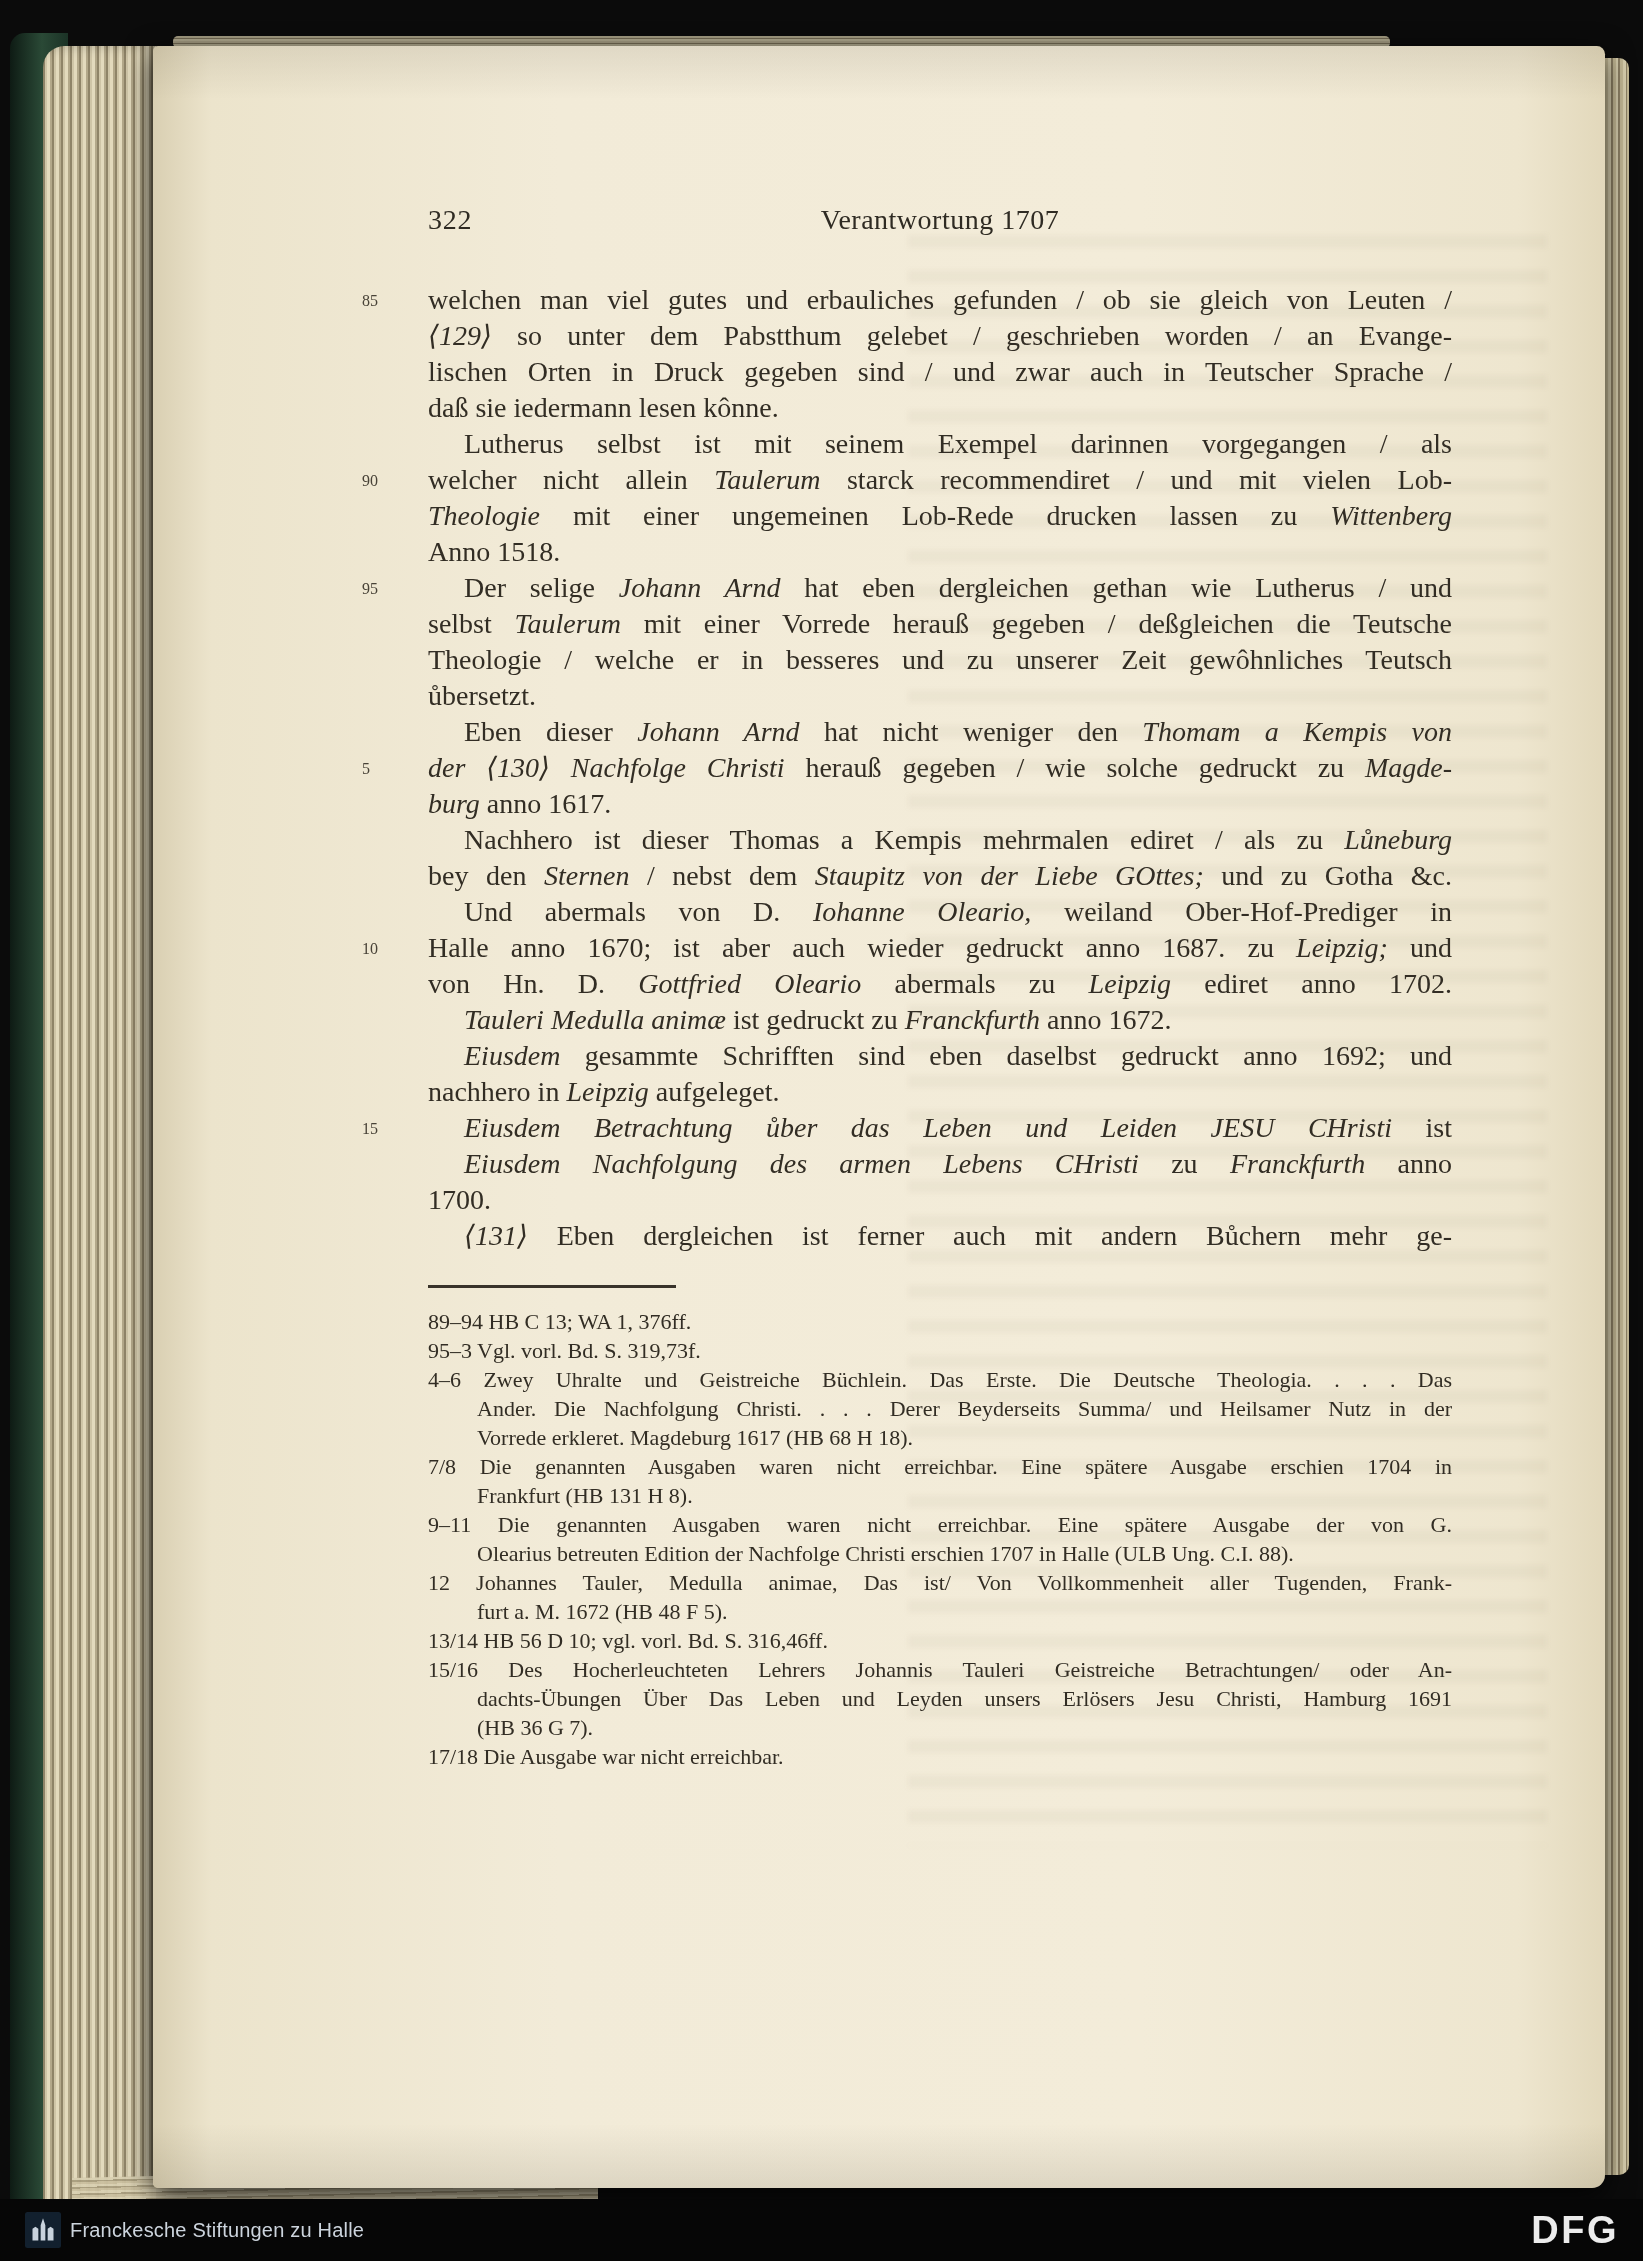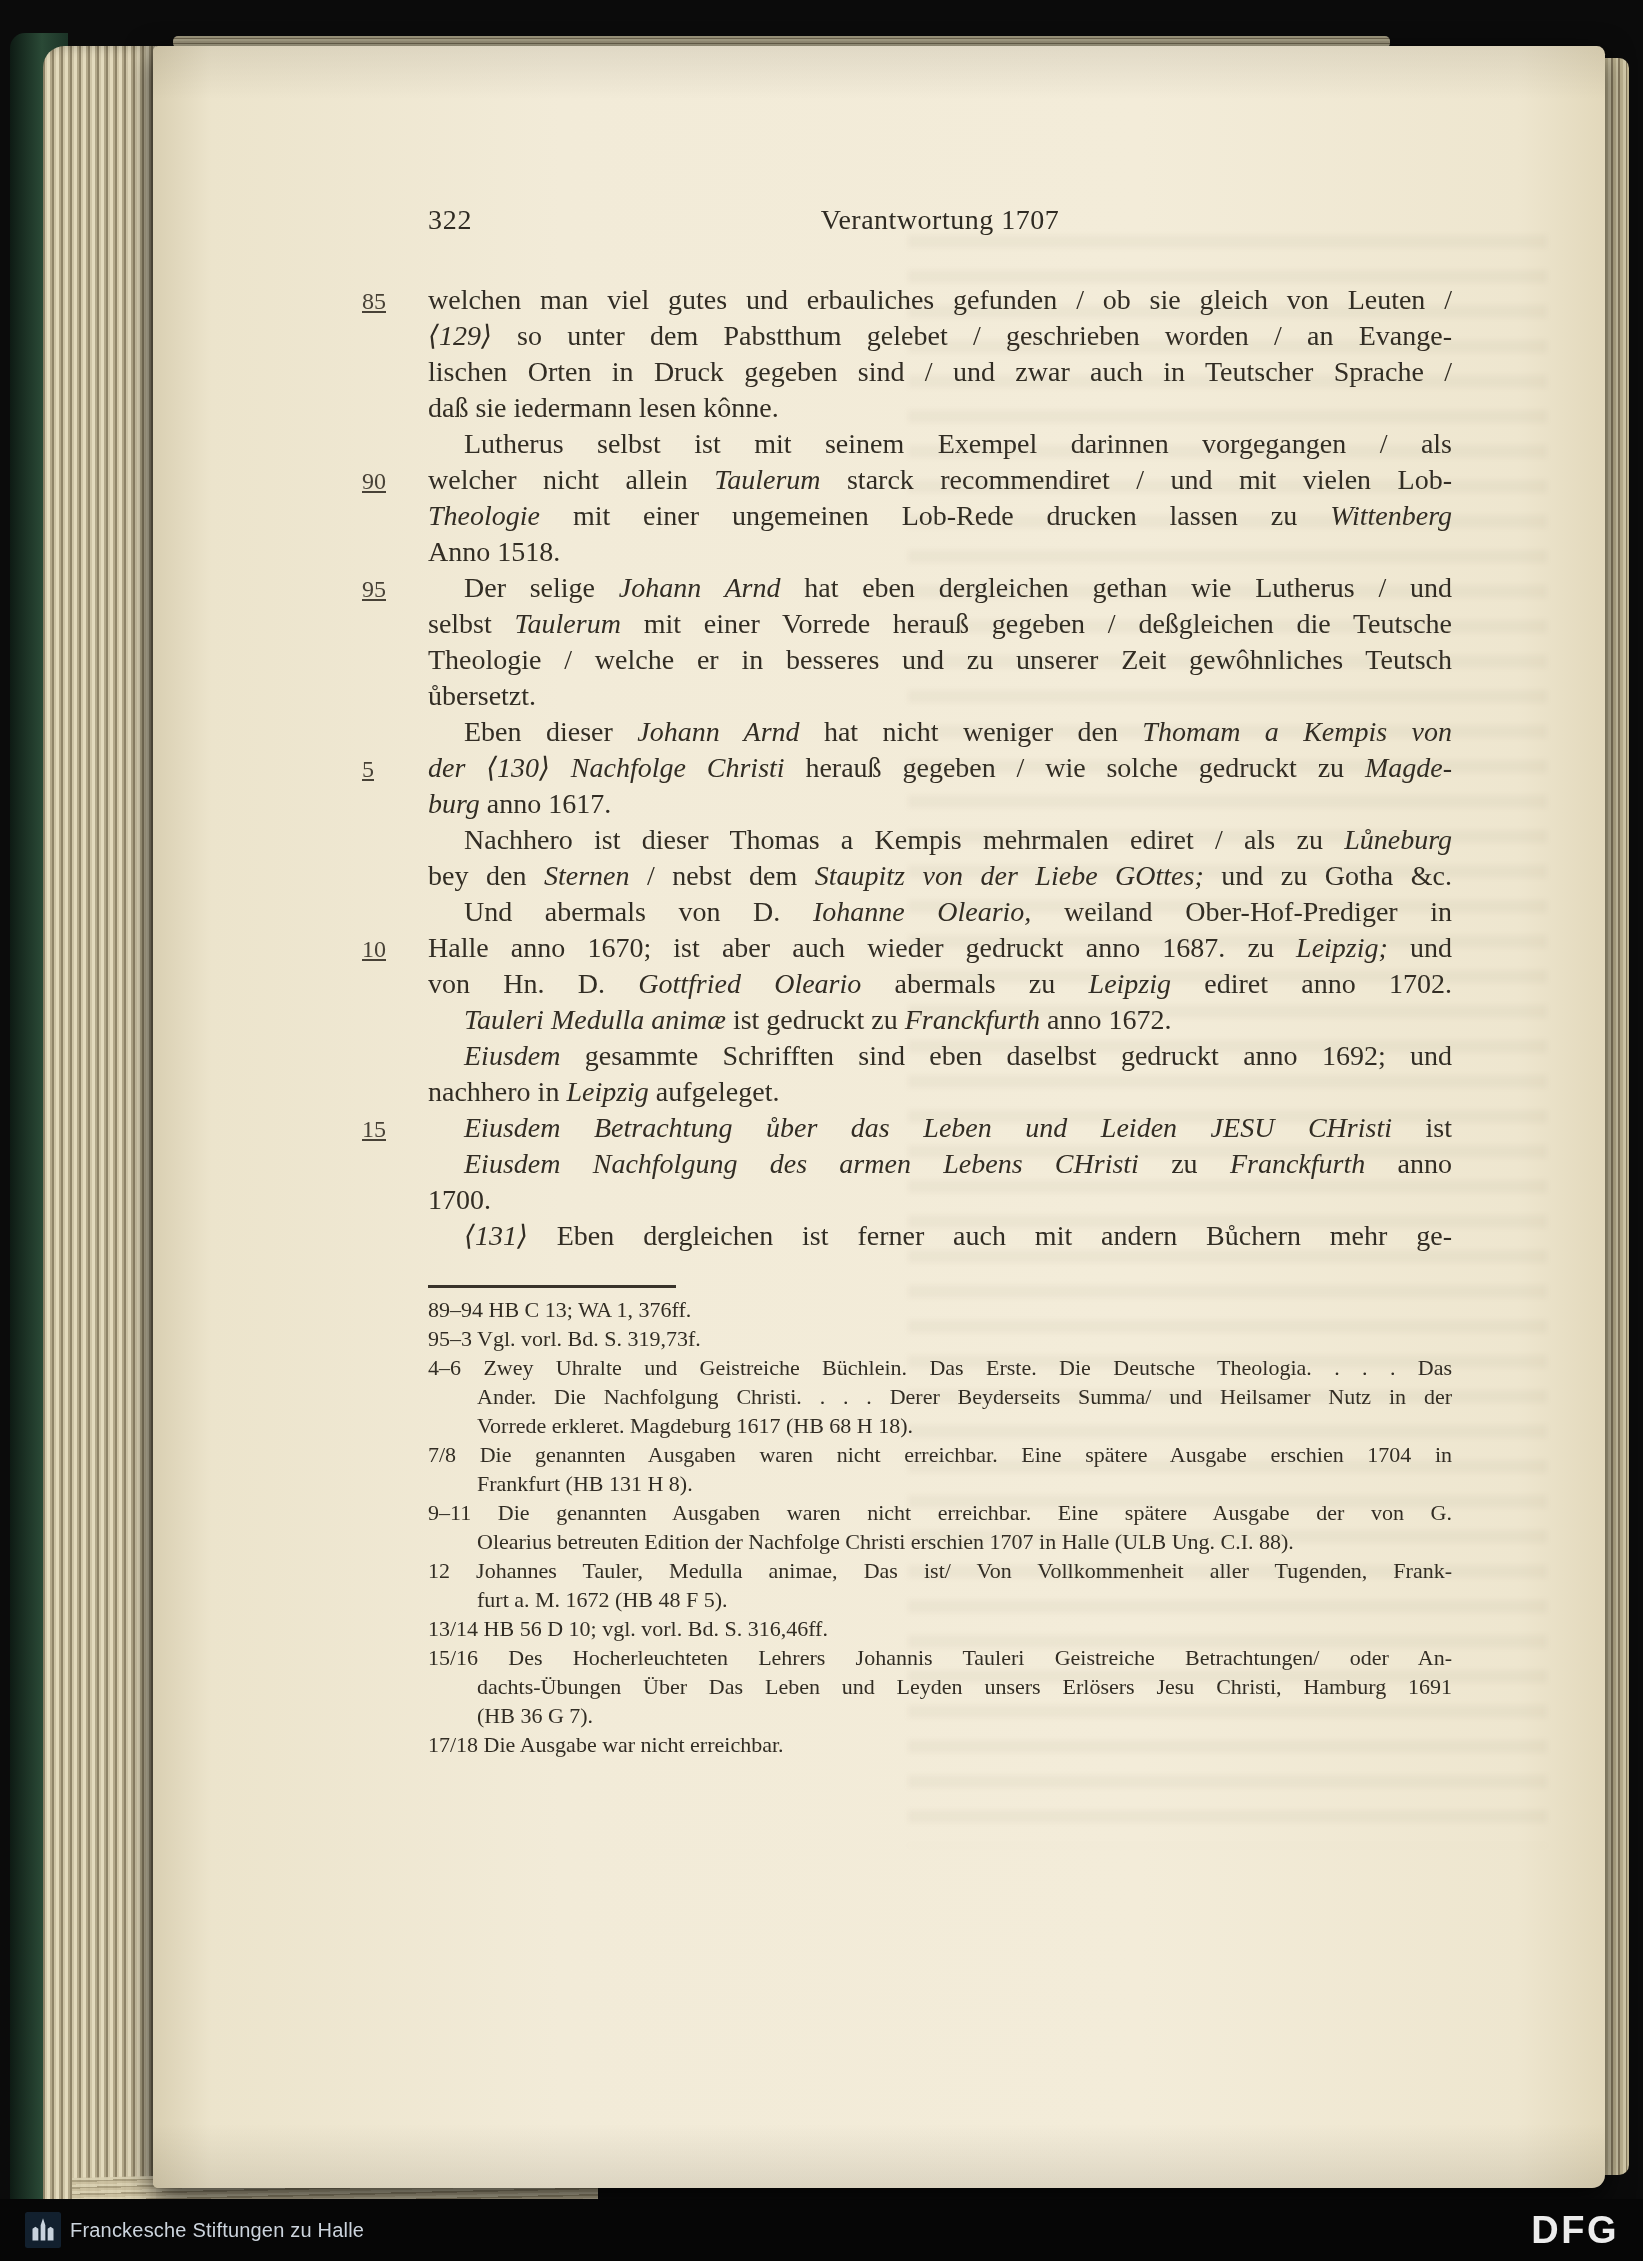--- a/index.html
+++ b/index.html
@@ -63,25 +63,25 @@
   .running-head{display:block;text-align:center;letter-spacing:0.5px;}
   .main-text{margin-top:44px;font-size:28px;line-height:36px;}
   .tline{
     position:relative;height:36px;
     text-align:justify;text-align-last:justify;
   }
   .tline.lastl{text-align-last:left;}
   .tline.indent{text-indent:36px;}
   .lnum{
     position:absolute;left:-66px;top:0.8px;width:46px;text-align:center;
-    font-size:24px;line-height:36px;color:#484237;text-indent:0;text-decoration:underline;
+    font-size:16px;line-height:36px;color:#484237;text-indent:0;
   }
   .it{font-style:italic;margin-top:46px;}
   .fn-rule{margin-top:31px;width:248px;height:2.5px;background:#39332a;}
-  .footnotes{margin-top:7px;font-size:22px;line-height:29px;}
+  .footnotes{margin-top:19px;font-size:22px;line-height:29px;}
   .fline{height:29px;text-align:justify;text-align-last:justify;}
   .fline.lastl{text-align-last:left;}
   .fline.cont{padding-left:49px;}
   
   .footer-bar{
     position:absolute;left:0;bottom:0;width:1644px;height:62px;background:#060606;
     display:flex;align-items:center;justify-content:space-between;
     box-sizing:border-box;padding:0 25px;z-index:5;
     font-family:"Liberation Sans","DejaVu Sans",sans-serif;
   }

